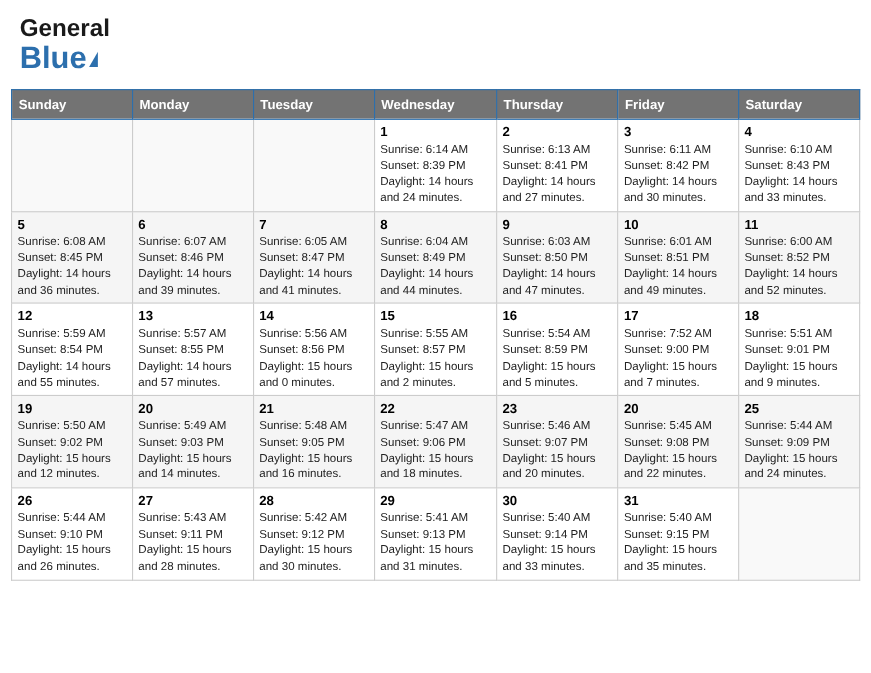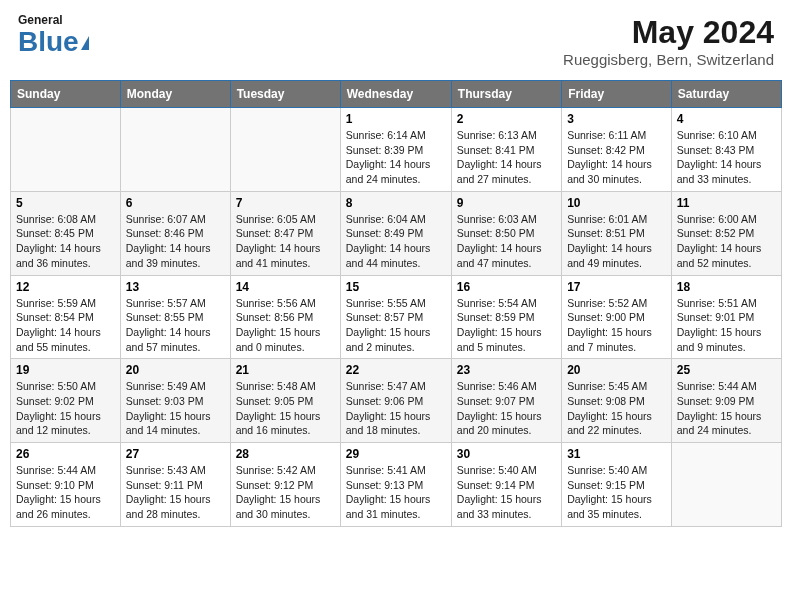--- a/index.html
+++ b/index.html
@@ -16,21 +16,21 @@
       align-items: flex-start;
       margin-bottom: 8px;
       padding: 4px 8px;
     }
     .logo {
       display: flex;
       flex-direction: column;
       line-height: 1.1;
     }
     .logo-general {
-      font-size: 12px;
+      font-size: 22px;
       font-weight: bold;
       color: #1a1a1a;
     }
     .logo-blue {
       font-size: 28px;
       font-weight: bold;
       color: #2c6fad;
     }
     .logo-triangle {
       display: inline-block;
@@ -99,24 +99,20 @@
 </head>
 <body>
 
 <div class="header">
   <div class="logo">
     <span class="logo-general">General</span>
     <span style="display:flex;align-items:center;">
       <span class="logo-blue">Blue</span>
       <span class="logo-triangle"></span>
     </span>
-  </div>
-  <div class="title-block">
-    <div class="month-year">May 2024</div>
-    <div class="location">Rueggisberg, Bern, Switzerland</div>
   </div>
 </div>
 
 <table class="calendar">
   <thead>
     <tr>
     <th>Sunday</th>
         <th>Monday</th>
         <th>Tuesday</th>
         <th>Wednesday</th>
@@ -225,21 +221,21 @@
 Daylight: 15 hours and 2 minutes.</div>
         </td>
         <td>
           <span class="day-number">16</span>
           <div class="cell-text">Sunrise: 5:54 AM
 Sunset: 8:59 PM
 Daylight: 15 hours and 5 minutes.</div>
         </td>
         <td>
           <span class="day-number">17</span>
-          <div class="cell-text">Sunrise: 5:52 AM
+          <div class="cell-text">Sunrise: 7:52 AM
 Sunset: 9:00 PM
 Daylight: 15 hours and 7 minutes.</div>
         </td>
         <td>
           <span class="day-number">18</span>
           <div class="cell-text">Sunrise: 5:51 AM
 Sunset: 9:01 PM
 Daylight: 15 hours and 9 minutes.</div>
         </td>
       </tr>

